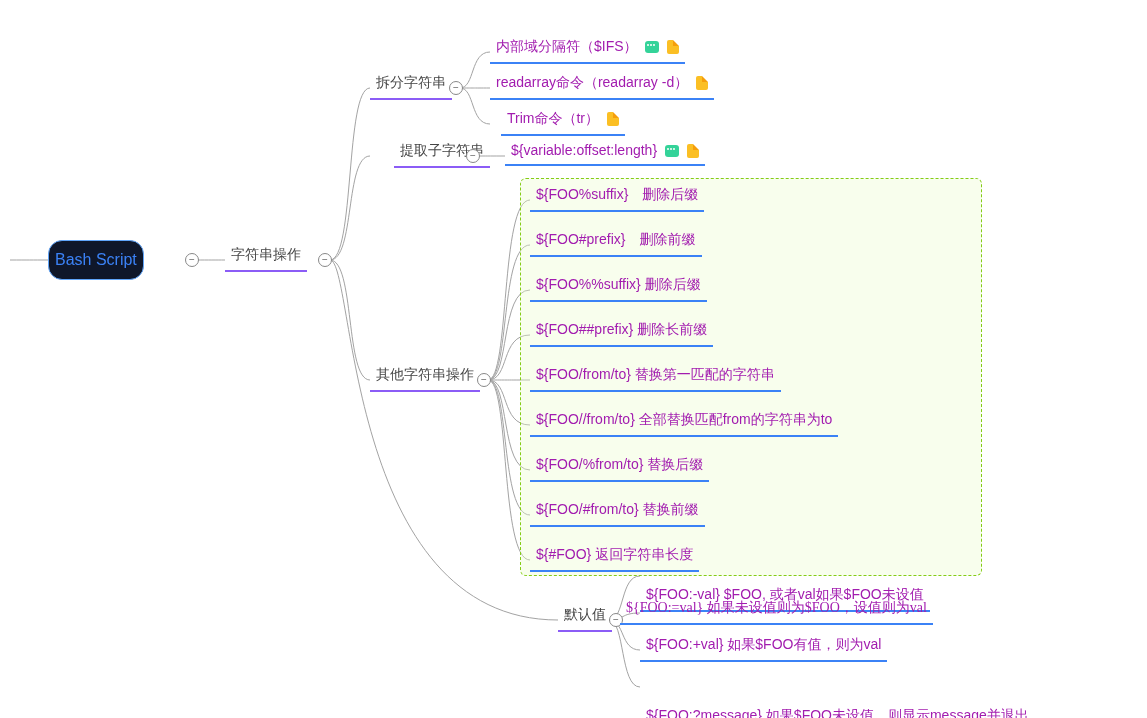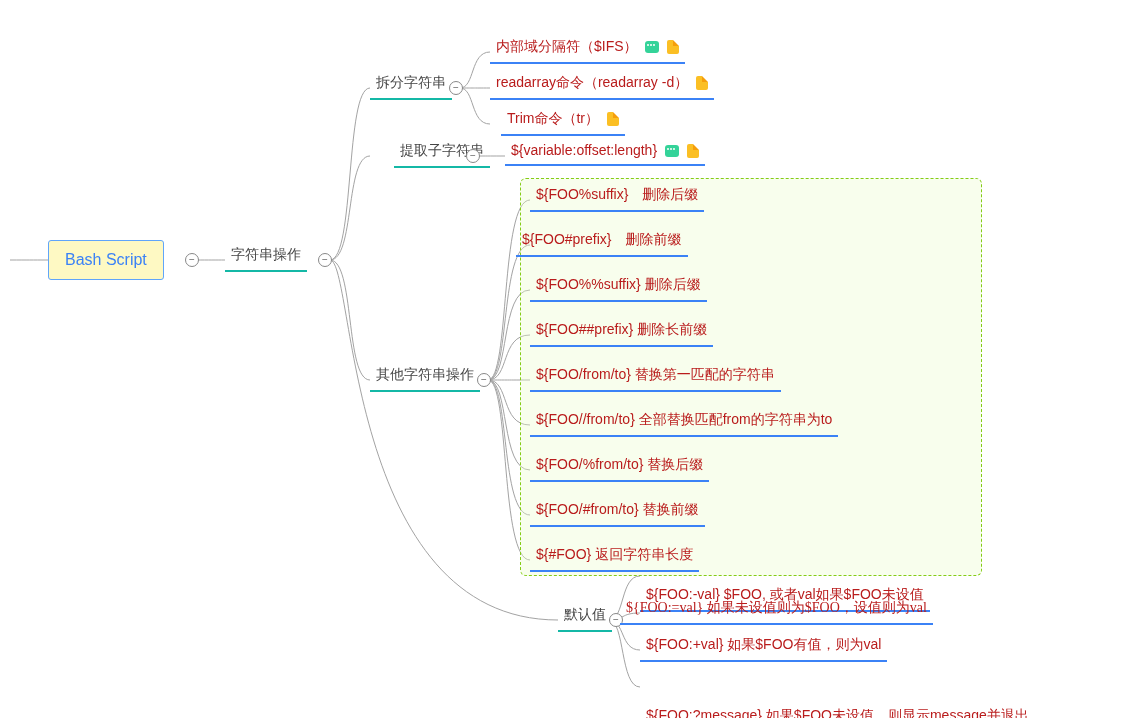--- a/index.html
+++ b/index.html
@@ -15,35 +15,35 @@
     overflow: hidden;
     position: relative;
   }
   .node {
     position: absolute;
     display: inline-block;
     white-space: nowrap;
   }
   .root-node {
     border: 1px solid #60a5fa;
-    border-radius: 3px;
-    padding: 10px 16px;
+    border-radius: 14px;
+    padding: 10px 6px;
     color: #3b82f6;
     font-size: 16px;
-    background: #fef9c3;
+    background: #0f172a;
   }
   .branch-node {
-    border-bottom: 2px solid #14b8a6;
+    border-bottom: 2px solid #8b5cf6;
     padding: 4px 6px 6px 6px;
     color: #444;
   }
   .leaf-node {
     border-bottom: 2px solid #3b82f6;
     padding: 4px 6px 6px 6px;
-    color: #b91c1c;
+    color: #a21caf;
   }
   .icon {
     display: inline-block;
     vertical-align: middle;
     margin-left: 4px;
   }
   .comment-icon {
     width: 14px; height: 12px;
     background: #34d399;
     border-radius: 3px;
@@ -202,21 +202,21 @@
   <span class="icon note-icon"></span>
 </div>
 
 <div class="node branch-node" style="left:370px; top:362px;">
   <span>其他字符串操作</span>
 </div>
 <div class="collapse-toggle" style="left:477px; top:373px;">
   <span>−</span>
 </div>
 <div class="node leaf-node" style="left:530px; top:182px;"><span>${FOO%suffix}　删除后缀</span></div>
-<div class="node leaf-node" style="left:516px; top:227px;"><span>${FOO#prefix}　删除前缀</span></div>
+<div class="node leaf-node" style="left:530px; top:227px;"><span>${FOO#prefix}　删除前缀</span></div>
 <div class="node leaf-node" style="left:530px; top:272px;"><span>${FOO%%suffix}  删除后缀</span></div>
 <div class="node leaf-node" style="left:530px; top:317px;"><span>${FOO##prefix}  删除长前缀</span></div>
 <div class="node leaf-node" style="left:530px; top:362px;"><span>${FOO/from/to}  替换第一匹配的字符串</span></div>
 <div class="node leaf-node" style="left:530px; top:407px;"><span>${FOO//from/to} 全部替换匹配from的字符串为to</span></div>
 <div class="node leaf-node" style="left:530px; top:452px;"><span>${FOO/%from/to} 替换后缀</span></div>
 <div class="node leaf-node" style="left:530px; top:497px;"><span>${FOO/#from/to} 替换前缀</span></div>
 <div class="node leaf-node" style="left:530px; top:542px;"><span>${#FOO} 返回字符串长度</span></div>
 
 <div class="node branch-node" style="left:558px; top:602px;">
   <span>默认值</span>

